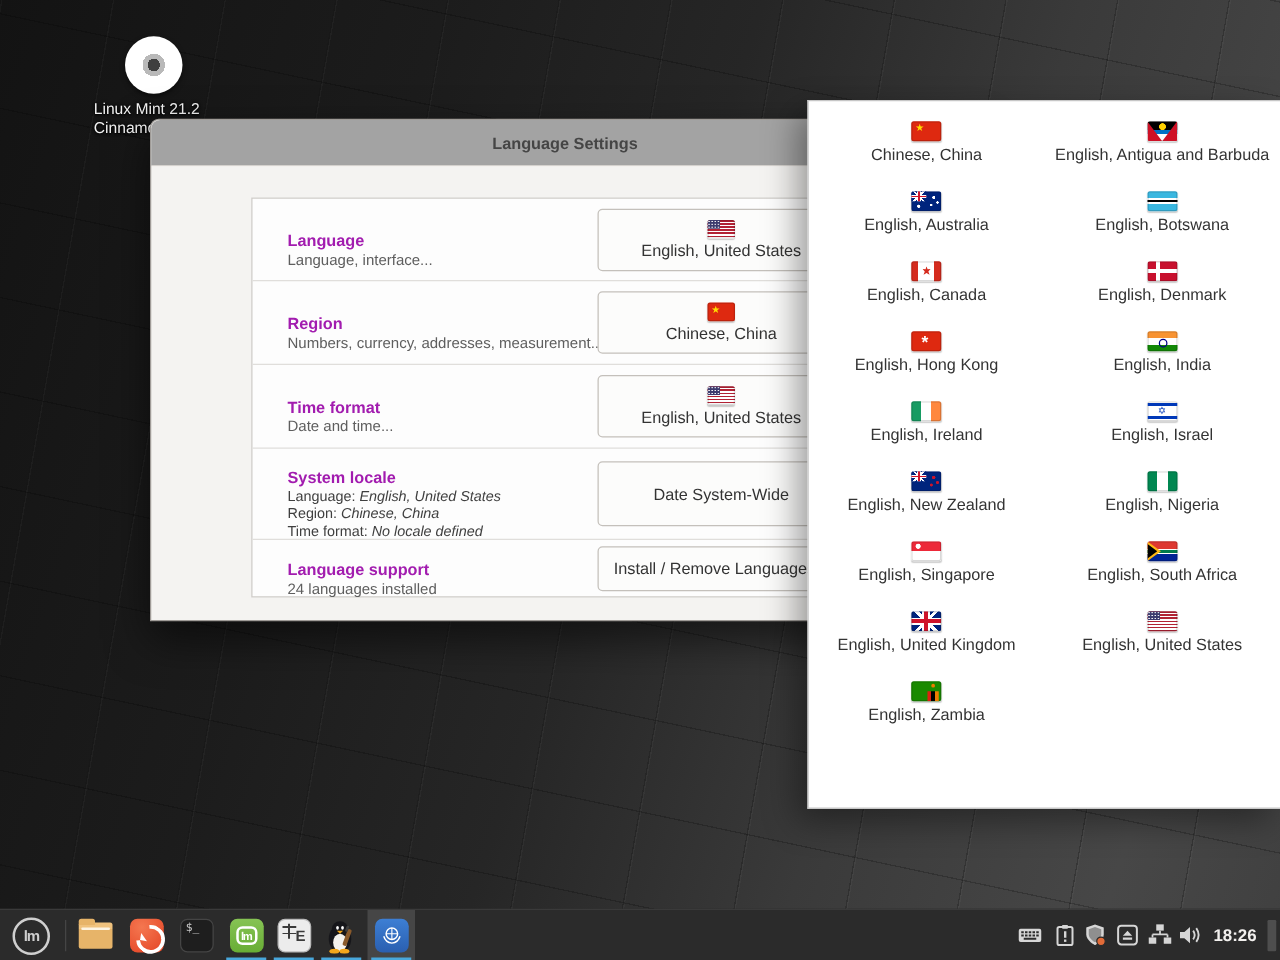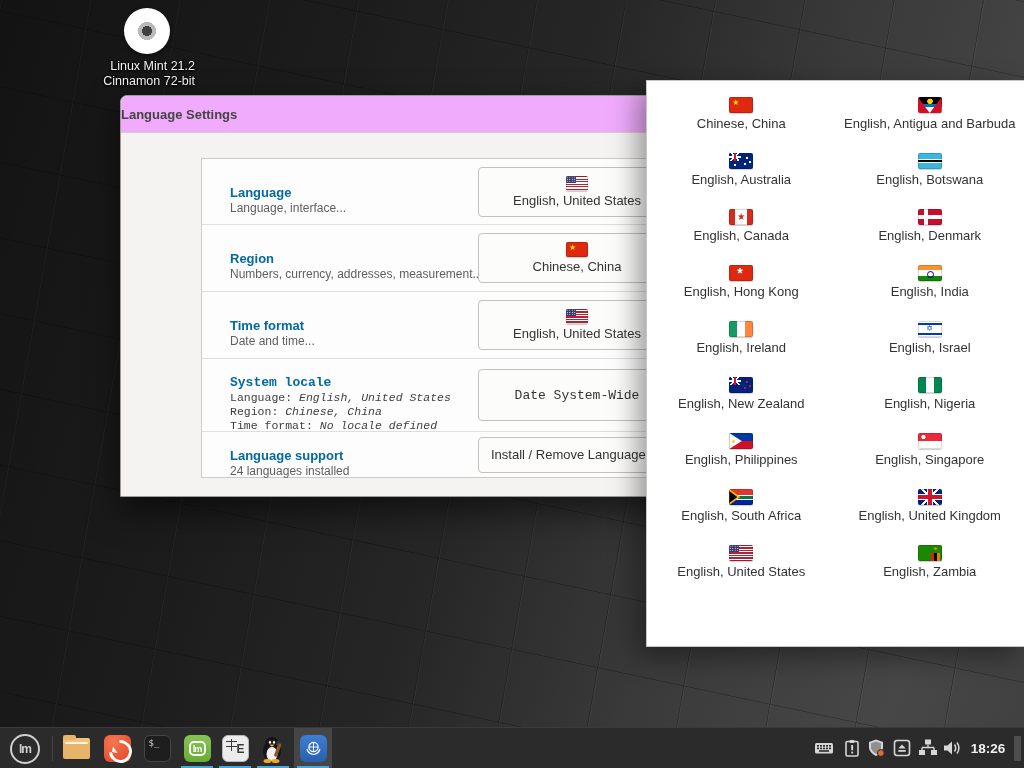--- a/index.html
+++ b/index.html
@@ -9,48 +9,48 @@
   .desktop {
     position:absolute; inset:0; width:1024px; height:768px;
     background:
       repeating-linear-gradient(100deg, rgba(0,0,0,.28) 0 1px, transparent 1px 88px),
       repeating-linear-gradient(12deg, rgba(0,0,0,.22) 0 1px, transparent 1px 74px),
       repeating-linear-gradient(100deg, rgba(255,255,255,.03) 0 2px, transparent 2px 88px),
       linear-gradient(108deg, #131313 0%, #1c1c1c 28%, #262626 48%, #3a3a3a 68%, #474747 88%, #404040 100%);
   }
 
   
-  .shortcut { position:absolute; left:75px; top:8px; width:96px; text-align:right; z-index:1;margin-left:24px; }
+  .shortcut { position:absolute; left:75px; top:29px; width:96px; text-align:left; z-index:1; }
   .disc {
     width:46px; height:46px; margin:0 auto; border-radius:50%;
     background:radial-gradient(circle at 50% 50%, #3f3f3f 0 5px, #b9b9b9 5px 9px, #ffffff 9px);
     box-shadow:0 2px 4px rgba(0,0,0,.5);
   }
   .shortcut-label { margin-top:5px; color:#f2f2f2; font-size:12.5px; line-height:15px; text-shadow:0 1px 2px #000, 0 0 3px #000; }
 
   
   .window {
     position:absolute; left:120px; top:95px; width:664px; height:402px; z-index:10;
     background:#f4f3f1; border:1px solid #9f9b97; border-radius:7px 7px 0 0;
     box-shadow:0 14px 34px rgba(0,0,0,.55);
   }
   .titlebar {
-    height:37px; background:#f0abfc; border-bottom:1px solid #d4d1cd; border-radius:7px 7px 0 0;
-    display:flex; align-items:center; 
+    height:37px; background:#a3a3a3; border-bottom:1px solid #d4d1cd; border-radius:7px 7px 0 0;
+    display:flex; align-items:center; justify-content:center;
     font-size:13px; font-weight:bold; color:#454545;
   }
   .panel {
     position:absolute; left:80px; top:62px; width:504px; height:320px;
     background:#fdfdfd; border:1px solid #cecbc7;
   }
   .row { position:relative; border-bottom:1px solid #e0dedb; }
   .row:last-child { border-bottom:none; }
-  .r1{height:66px;} .r2{height:67px;} .r3{height:67px;} .r4{height:73px;font-family:Liberation Mono, monospace;} .r5{height:45px;}
+  .r1{height:66px;} .r2{height:67px;} .r3{height:67px;} .r4{height:73px;} .r5{height:45px;}
   .row-text { position:absolute; left:28px; top:50%; transform:translateY(-50%); }
-  .row-title { font-size:13px; font-weight:bold; color:#0369a1; line-height:17px;margin-top:16px; }
+  .row-title { font-size:13px; font-weight:bold; color:#a21caf; line-height:17px;margin-top:16px; }
   .row-sub   { font-size:12px; color:#5e5e5e; line-height:15px; }
   .row-detail{ font-size:11.5px; color:#3f3f3f; line-height:14px; }
   .row-detail i { color:#3f3f3f; }
   .gtk-btn {
     position:absolute; right:28px; top:50%; transform:translateY(-50%);
     width:198px; background:#fcfcfb; border:1px solid #c4c0bb; border-radius:4px;
     display:flex; flex-direction:column; align-items:center; justify-content:center;
     font-size:13px; color:#333; cursor:default; white-space:nowrap;
   }
   .btn-tall { height:50px; gap:2px; }
@@ -356,24 +356,20 @@
   <div class="lp-item">
     <span class="flag f-nz"></span>
     <span class="lp-label">English, New Zealand</span>
   </div>
 
   <div class="lp-item">
     <span class="flag f-ng"></span>
     <span class="lp-label">English, Nigeria</span>
   </div>
 
-  <div class="lp-item">
-    <span class="flag f-ph"></span>
-    <span class="lp-label">English, Philippines</span>
-  </div>
 
   <div class="lp-item">
     <span class="flag f-sg"></span>
     <span class="lp-label">English, Singapore</span>
   </div>
 
   <div class="lp-item">
     <span class="flag f-za"></span>
     <span class="lp-label">English, South Africa</span>
   </div>

